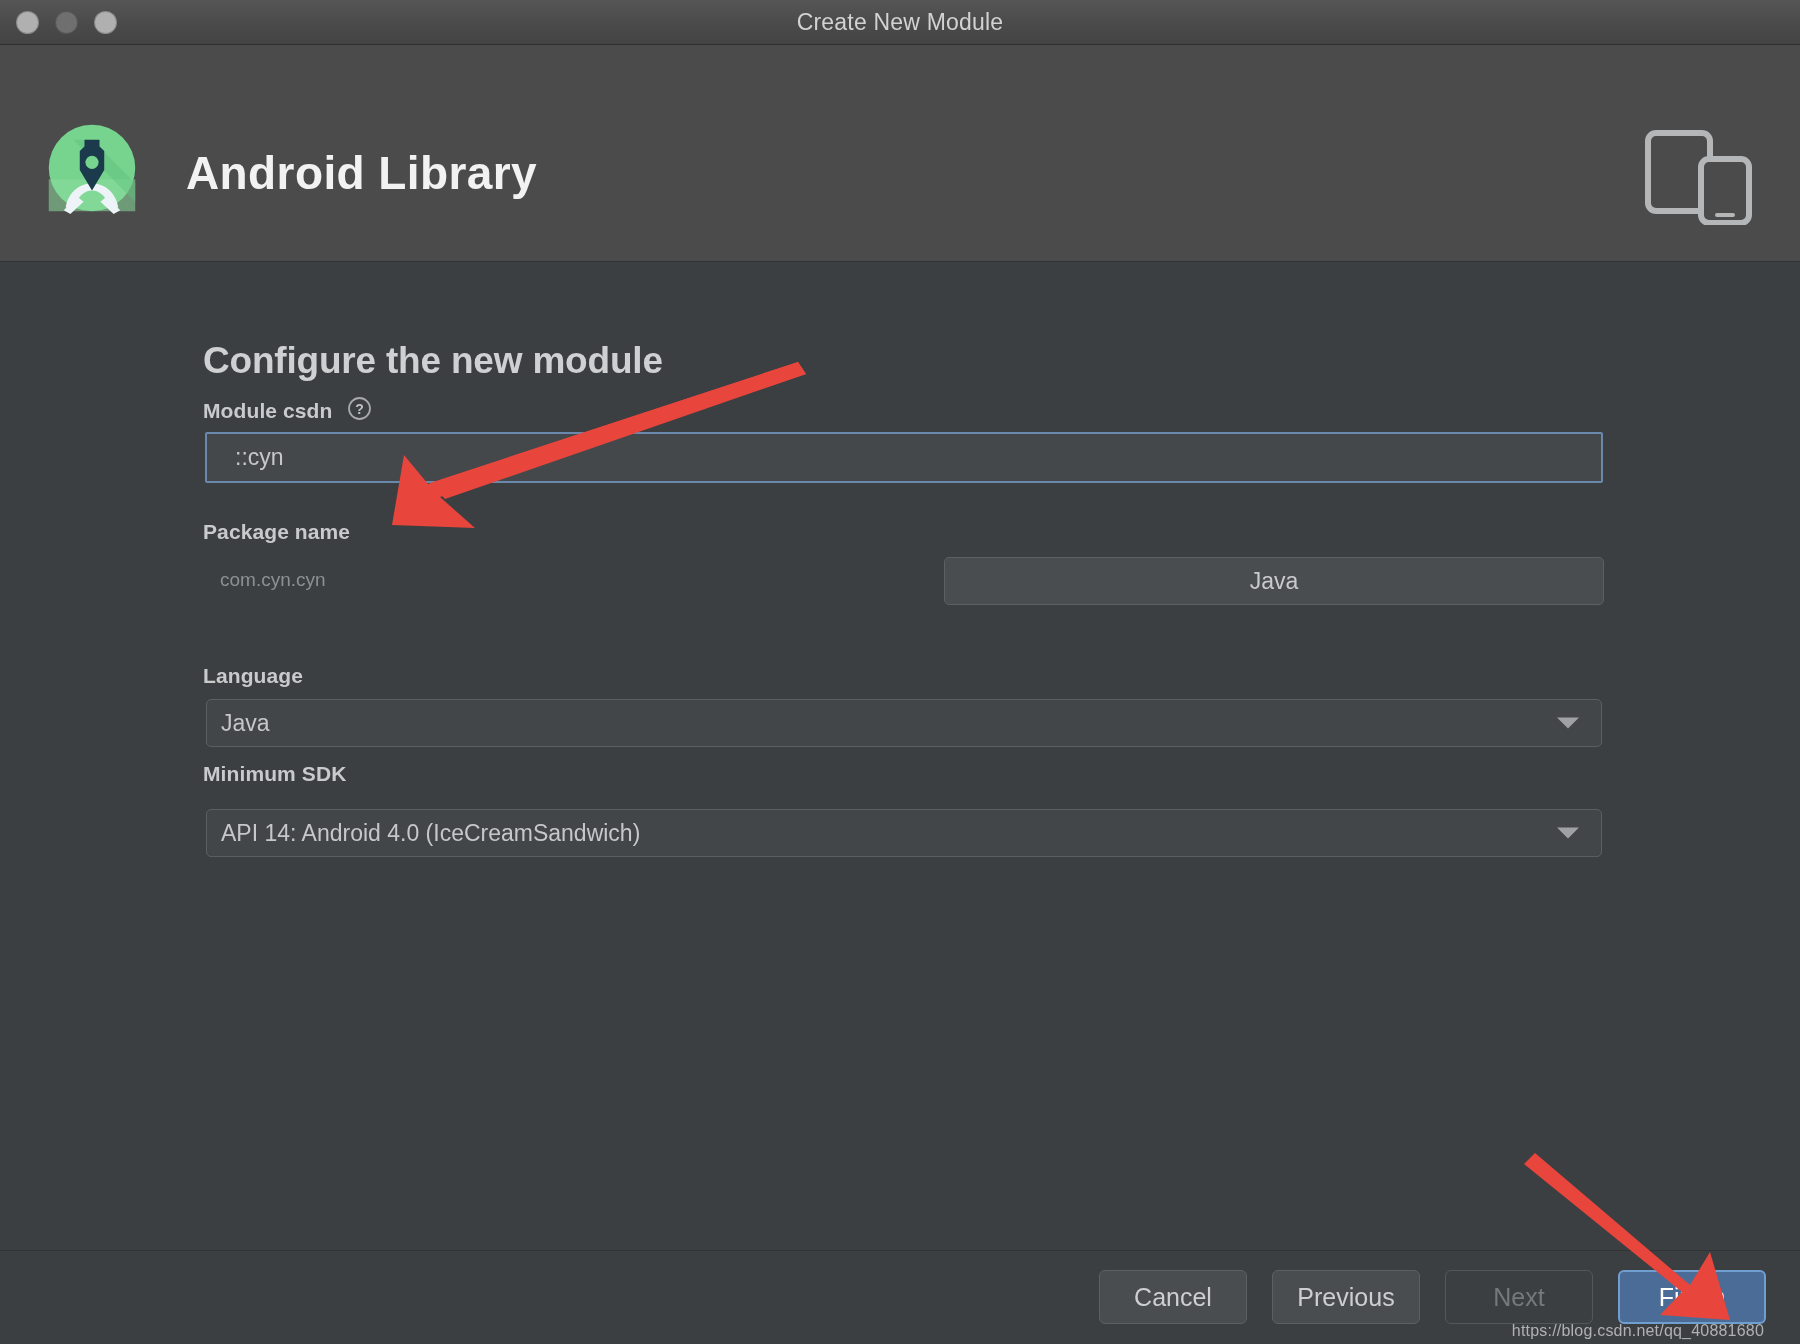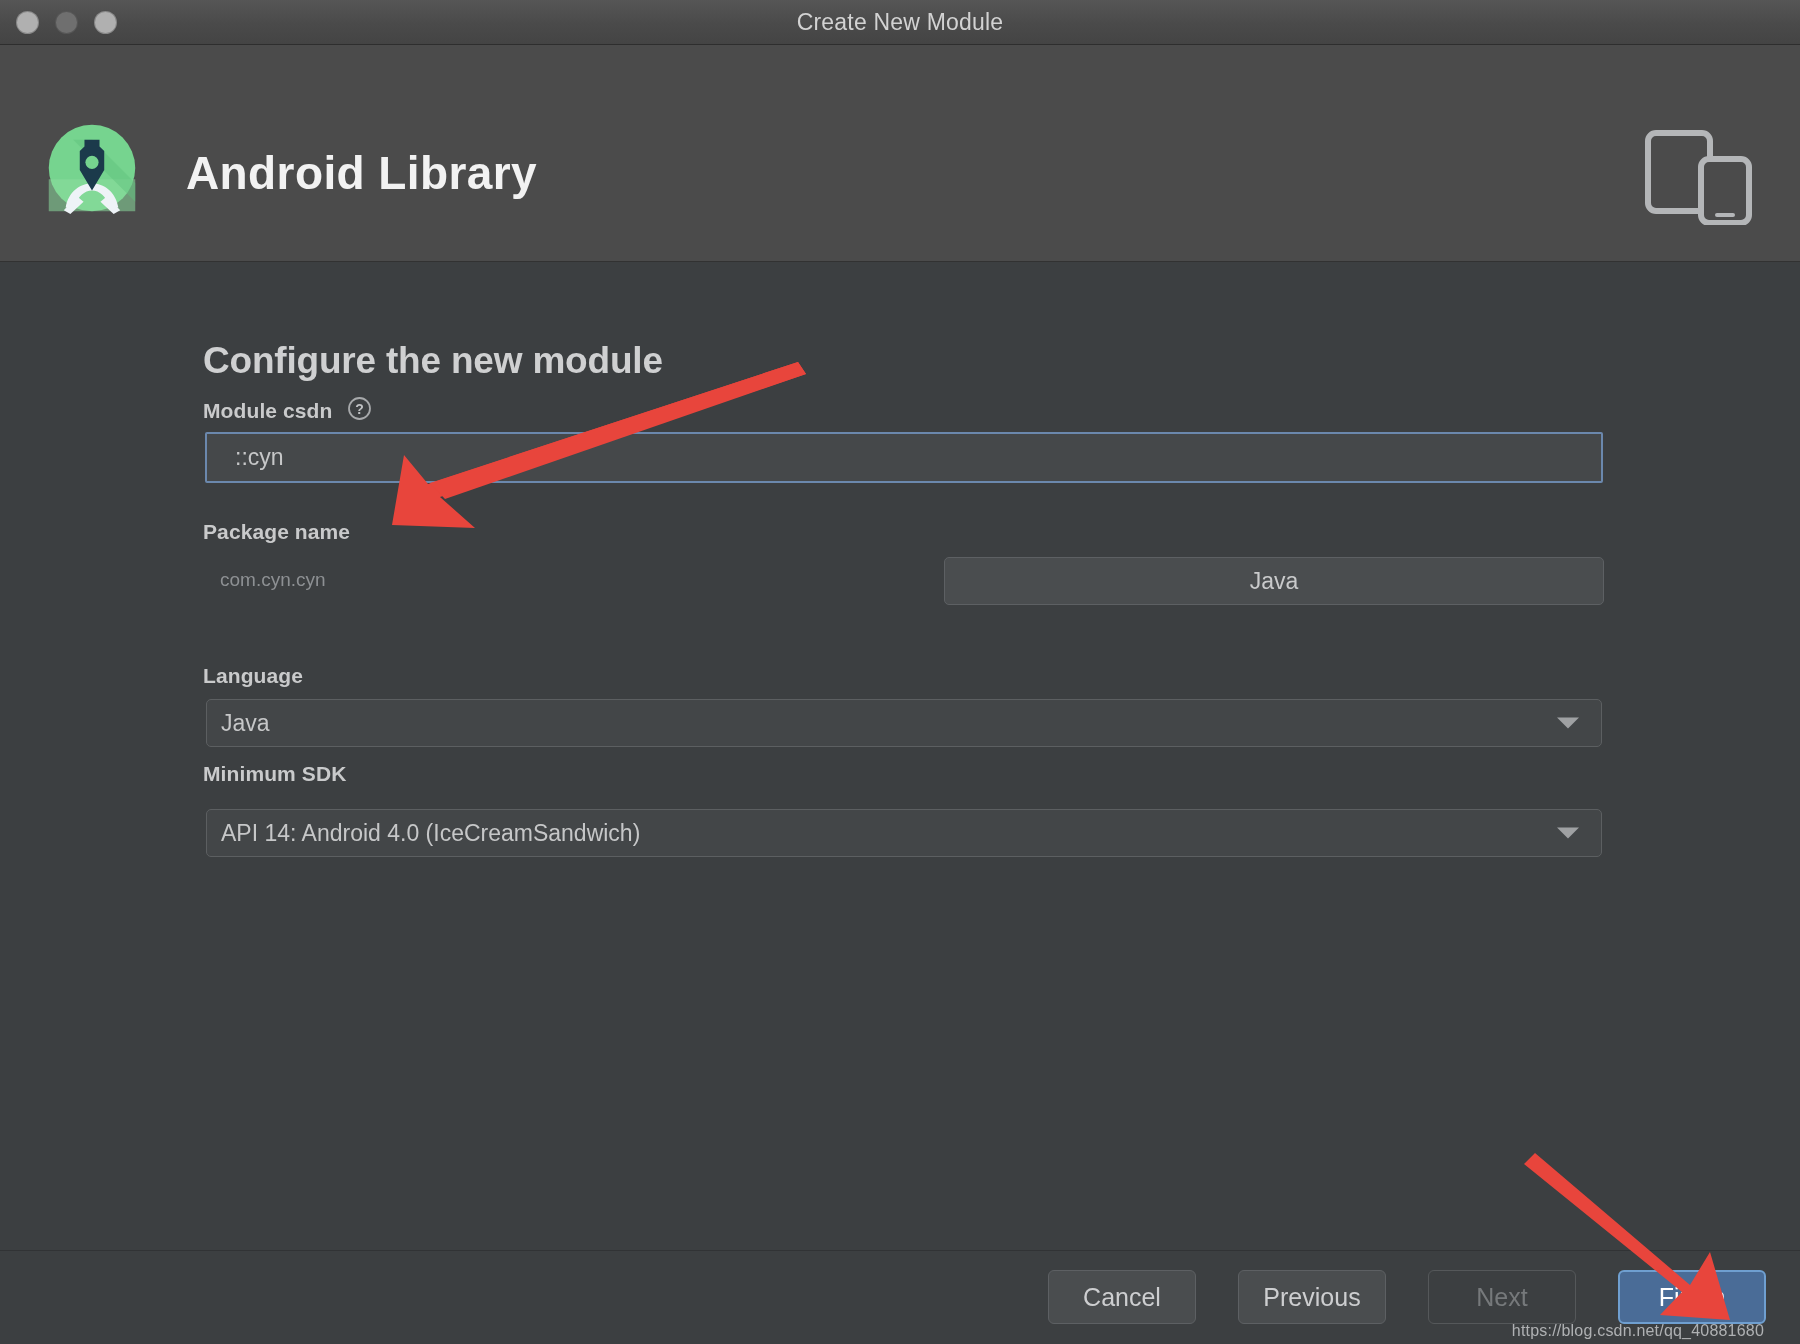--- a/index.html
+++ b/index.html
@@ -187,21 +187,21 @@
     width: 1800px;
     height: 94px;
     background: #3c3f41;
     border-top: 1px solid #313335;
   }
   .btn-row {
     position: absolute;
     right: 34px;
     top: 19px;
     display: flex;
-    gap: 42px;
+    gap: 25px;
   }
   .btn {
     height: 54px;
     min-width: 148px;
     padding: 0 22px;
     background: #4a4d4f;
     border: 1px solid #5d6063;
     border-radius: 6px;
     color: #cdced0;
     font-size: 25px;

